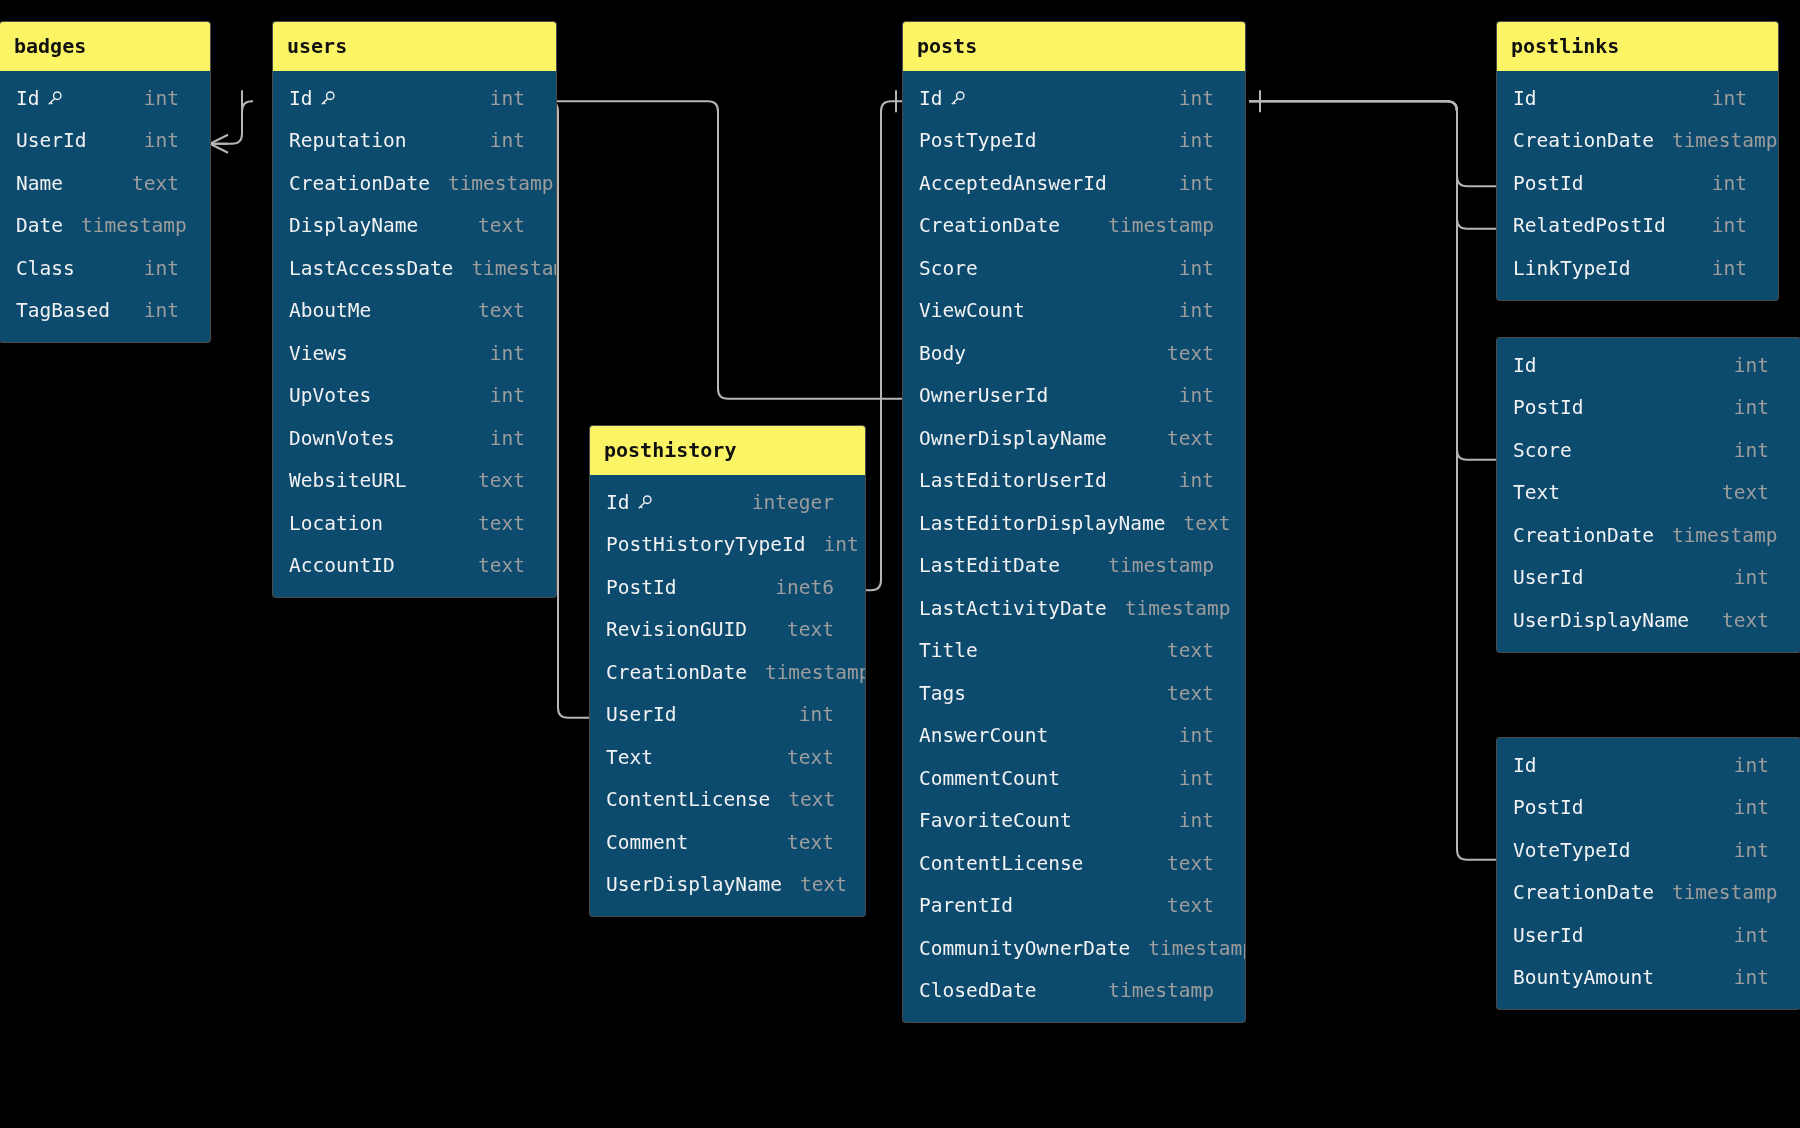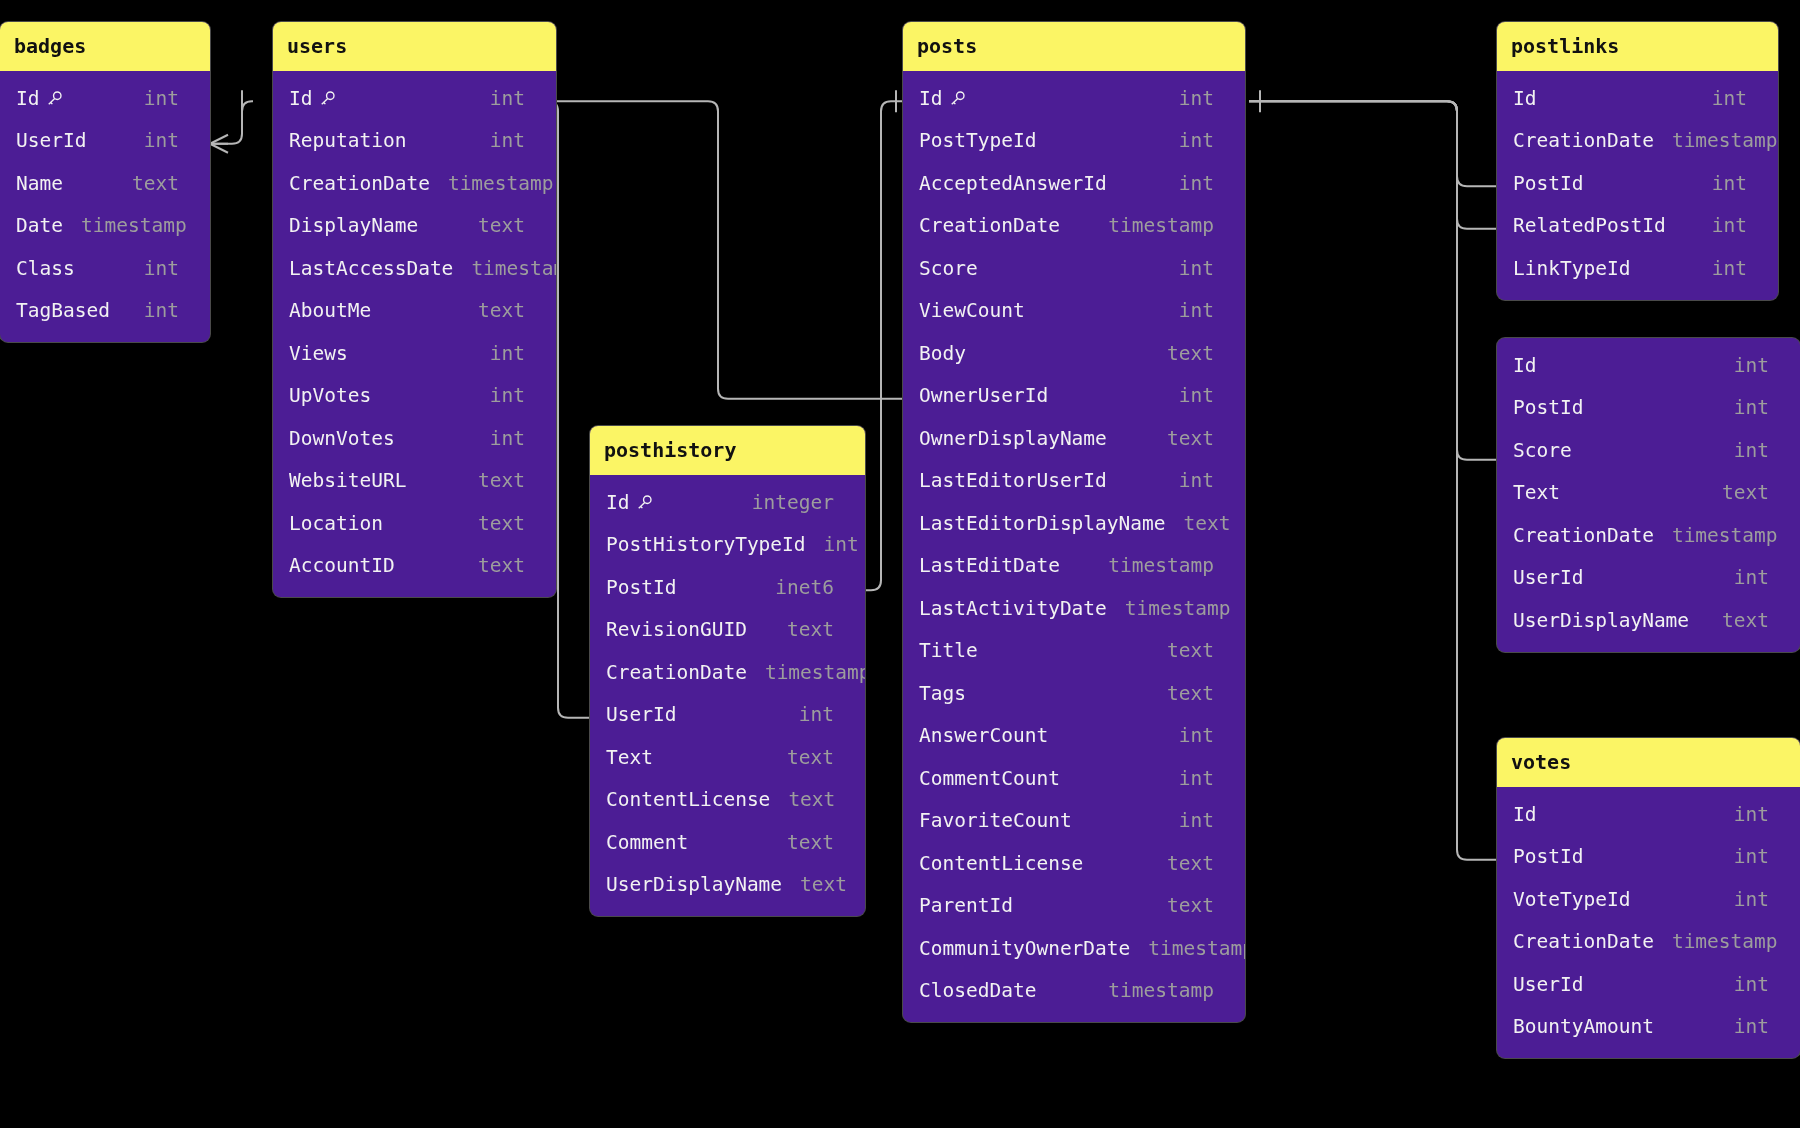--- a/index.html
+++ b/index.html
@@ -12,22 +12,22 @@
   #canvas { position: relative; width: 1800px; height: 1128px; }
 
   #edge-layer {
     position: absolute; left: 0; top: 0;
     width: 1800px; height: 1128px;
     pointer-events: none; z-index: 1;
   }
 
   .table-node {
     position: absolute;
-    background: #4c1d95;
-    border-radius: 8px;
+    background: #0c4a6e;
+    border-radius: 3px;
     z-index: 2;
     box-shadow: 0 0 0 1px #4a4a4a;
     overflow: hidden;
   }
   .table-header {
     background: #fbf565;
     color: #111111;
     font-weight: bold;
     font-size: 20px;
     padding: 12px 14px 13px 14px;
@@ -523,21 +523,20 @@
           </div>
           <div class="field-row">
             <div class="field-name">
               <span>UserDisplayName</span>
             </div>
             <div class="field-type">text</div>
           </div>
         </div>
       </div>
       <div class="table-node" style="left: 1497px; top: 738px; width: 303px;">
-        <div class="table-header">votes</div>
         <div class="table-body">
           <div class="field-row">
             <div class="field-name">
               <span>Id</span>
             </div>
             <div class="field-type">int</div>
           </div>
           <div class="field-row">
             <div class="field-name">
               <span>PostId</span>

